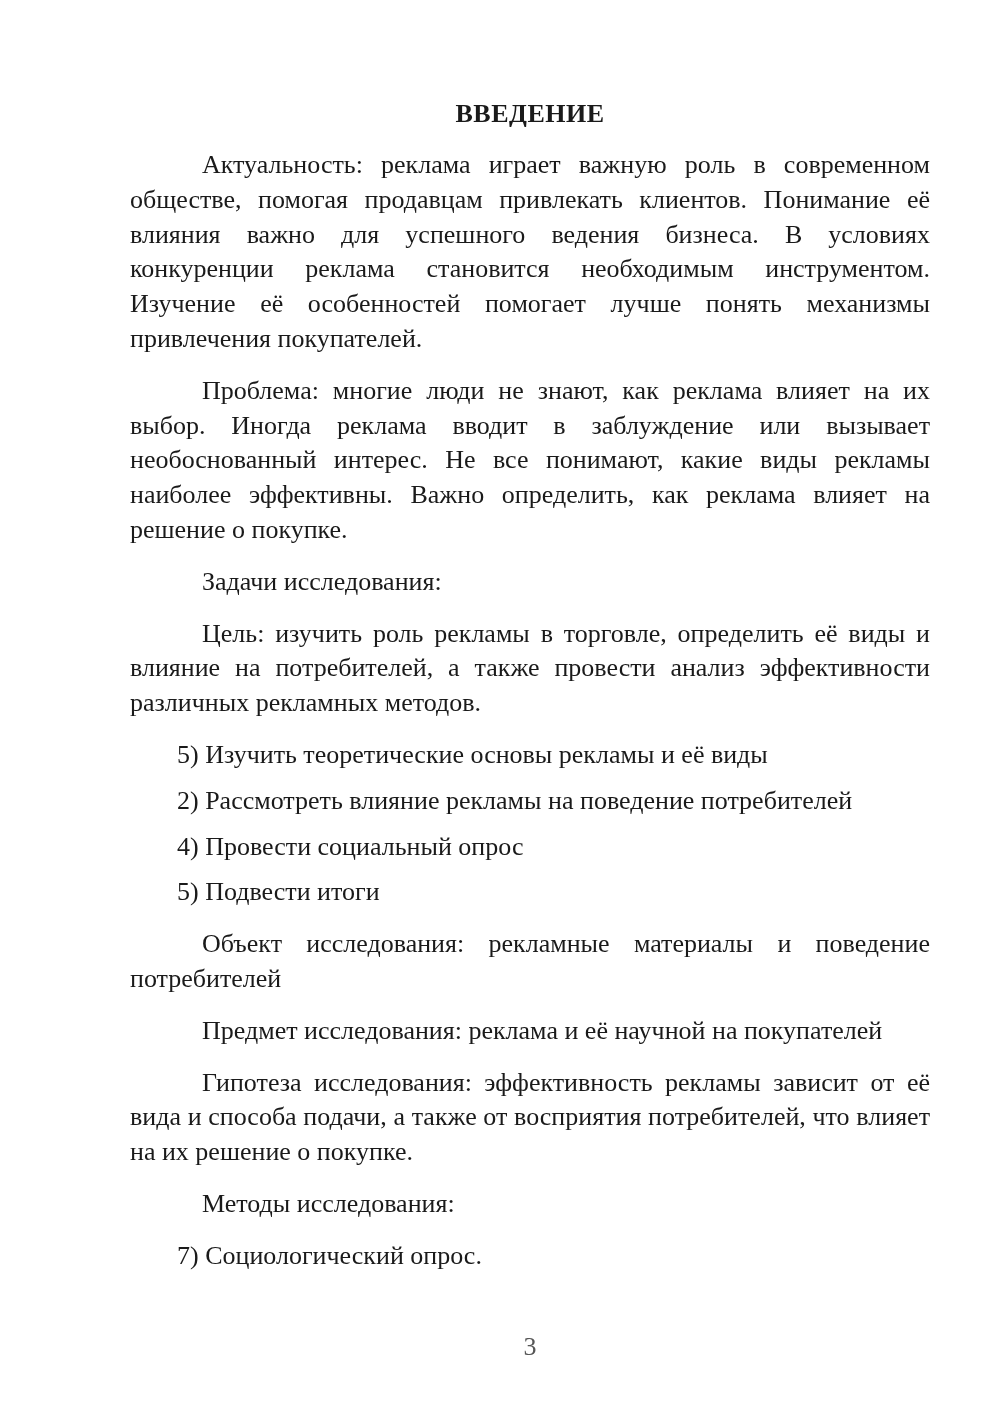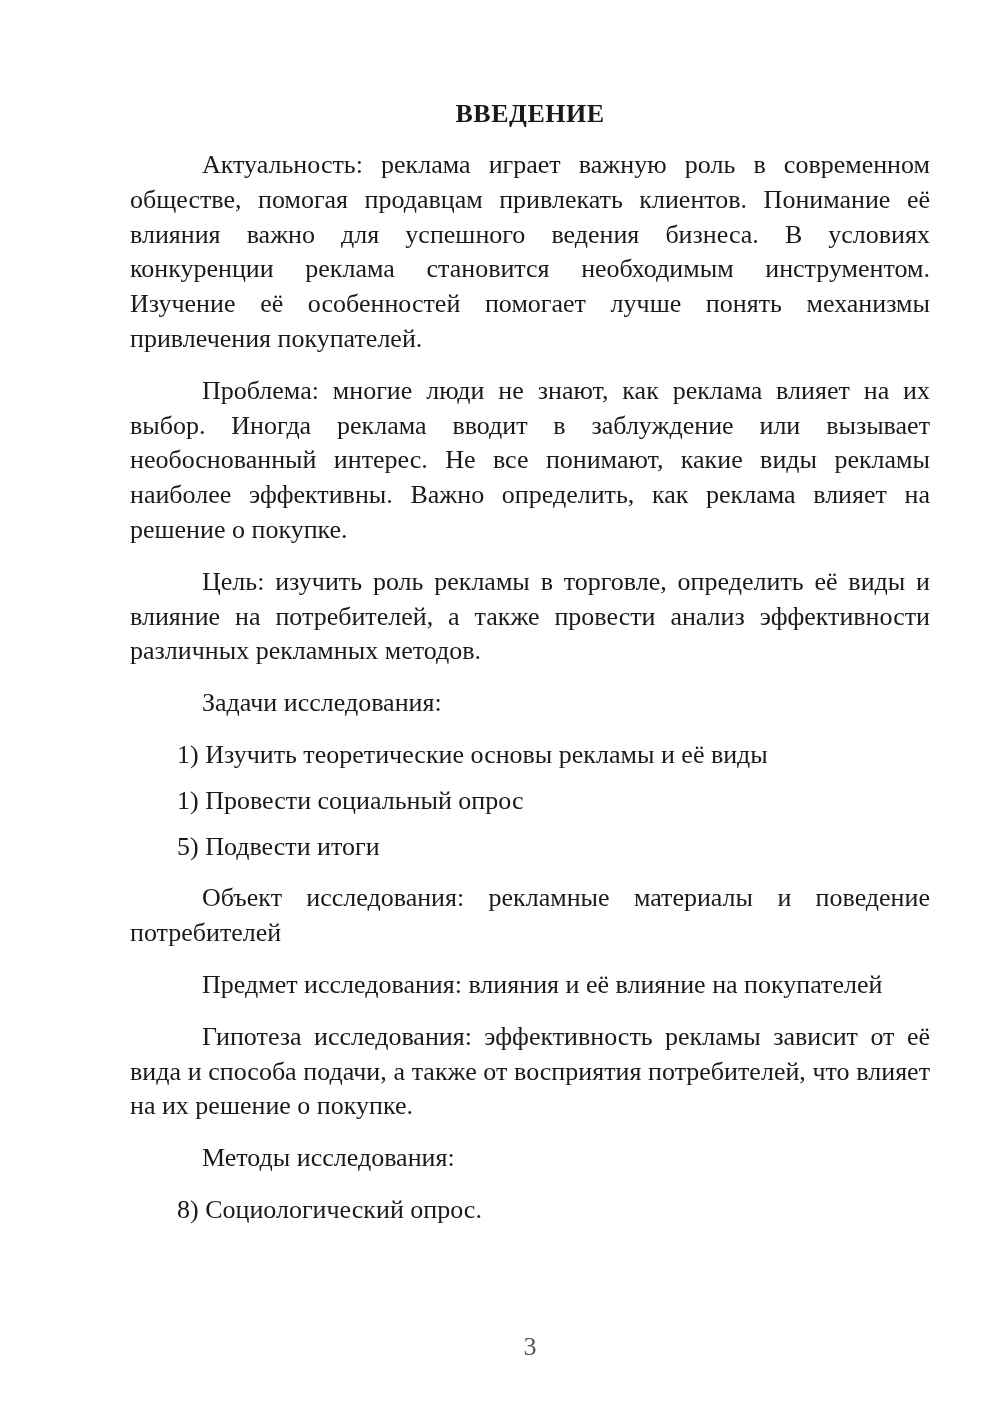--- a/index.html
+++ b/index.html
@@ -59,39 +59,40 @@
 <body>
 
 <div class="page">
 
   <h1 class="doc-title">ВВЕДЕНИЕ</h1>
 
   <p class="para">Актуальность: реклама играет важную роль в современном обществе, помогая продавцам привлекать клиентов. Понимание её влияния важно для успешного ведения бизнеса. В условиях конкуренции реклама становится необходимым инструментом. Изучение её особенностей помогает лучше понять механизмы привлечения покупателей.</p>
 
   <p class="para">Проблема: многие люди не знают, как реклама влияет на их выбор. Иногда реклама вводит в заблуждение или вызывает необоснованный интерес. Не все понимают, какие виды рекламы наиболее эффективны. Важно определить, как реклама влияет на решение о покупке.</p>
 
+  <p class="para">Задачи исследования:</p>
+
   <p class="para">Цель: изучить роль рекламы в торговле, определить её виды и влияние на потребителей, а также провести анализ эффективности различных рекламных методов.</p>
 
-  <p class="para">Задачи исследования:</p>
+  <p class="list-item">5) Изучить теоретические основы рекламы и её виды</p>
 
-  <p class="list-item">1) Изучить теоретические основы рекламы и её виды</p>
+  <p class="list-item">2) Рассмотреть влияние рекламы на поведение потребителей</p>
 
 
-
-  <p class="list-item">1) Провести социальный опрос</p>
+  <p class="list-item">4) Провести социальный опрос</p>
 
   <p class="list-item">5) Подвести итоги</p>
 
   <p class="para">Объект исследования: рекламные материалы и поведение потребителей</p>
 
-  <p class="para">Предмет исследования: влияния и её влияние на покупателей</p>
+  <p class="para">Предмет исследования: реклама и её научной на покупателей</p>
 
   <p class="para">Гипотеза исследования: эффективность рекламы зависит от её вида и способа подачи, а также от восприятия потребителей, что влияет на их решение о покупке.</p>
 
   <p class="para">Методы исследования:</p>
 
 
 
-  <p class="list-item">8) Социологический опрос.</p>
+  <p class="list-item">7) Социологический опрос.</p>
 
   <div class="page-number">3</div>
 
 </div>
 
 </body></html>

